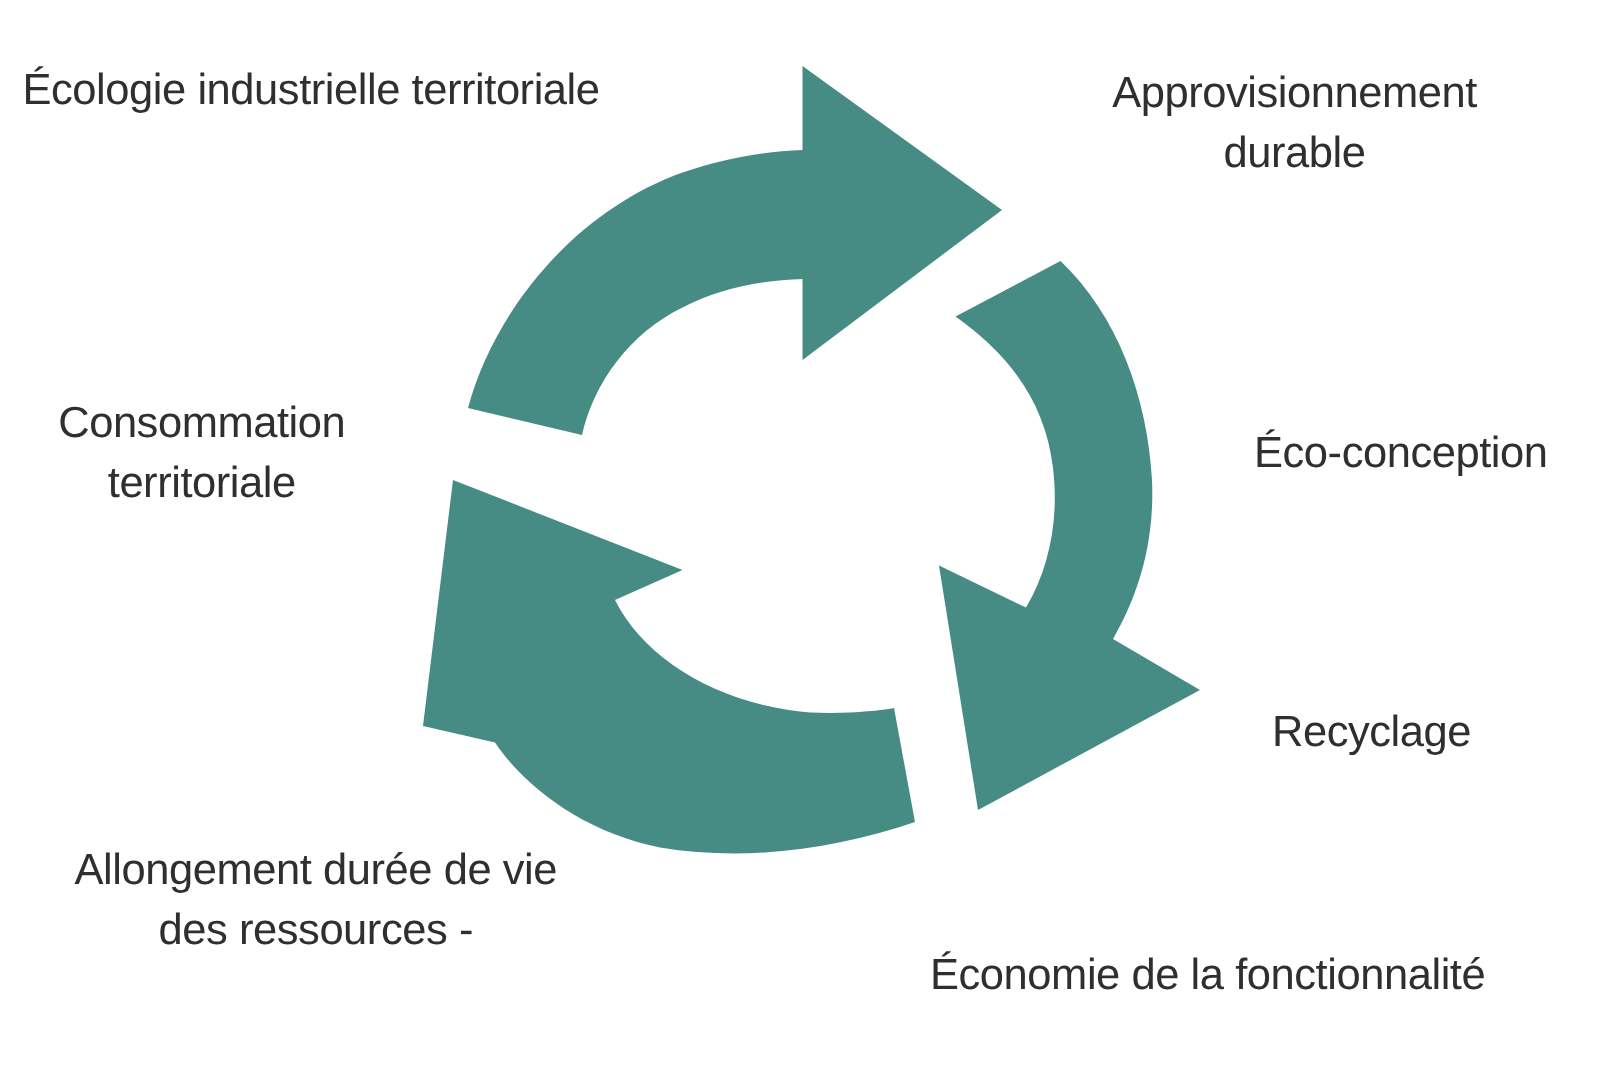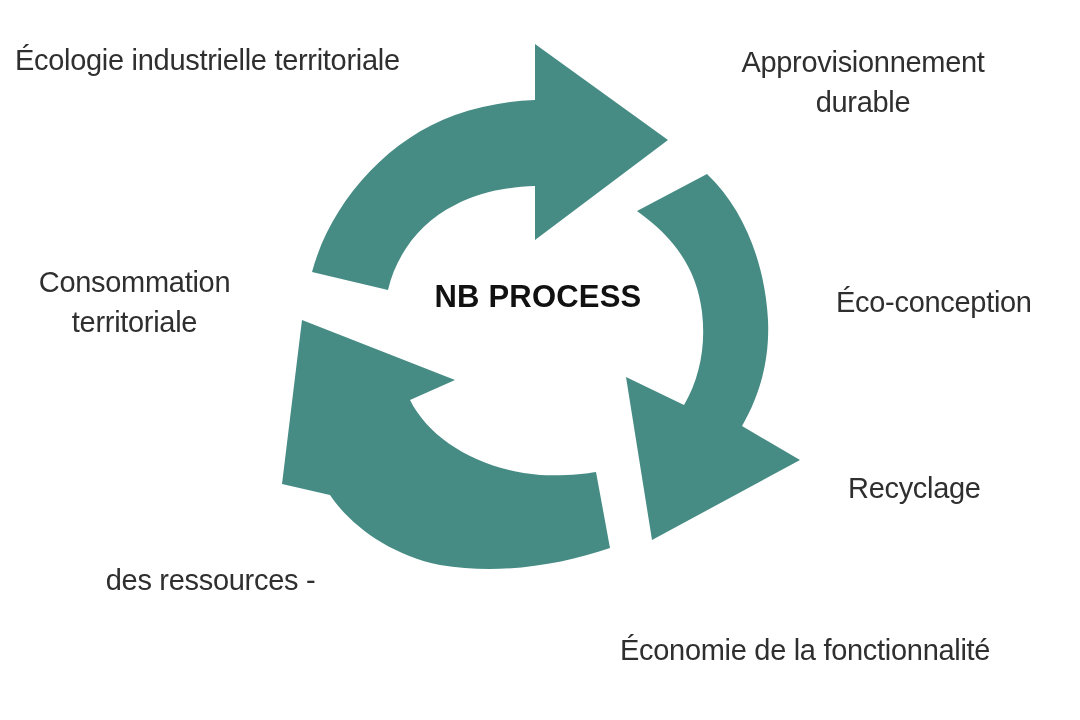--- a/index.html
+++ b/index.html
@@ -23,21 +23,20 @@
            C505,187 478,193 455,205 C420,222 396,255 388,290 Z" fill="#468c85"></path>
 
   <path d="M707,174 C745,210 765,265 768,320 C770,365 757,400 742,426 L800,460 L652,540 L626,377 L684,405
            C700,378 706,345 702,312 C697,270 675,238 637,211 Z" fill="#468c85"></path>
 
   <path d="M610,548 C560,565 500,575 440,565 C390,555 350,525 330,495 L282,484 L302,320 L455,380 L410,400
            C430,440 480,470 540,475 C565,476 585,474 596,472 Z" fill="#468c85"></path>
 </svg>
 
 <div class="center-title">
-  <div>NB PROCESS</div>
 </div>
 
 <div class="lbl" style="left:15px; top:40px;">
   <div>Écologie industrielle territoriale</div>
 </div>
 
 <div class="lbl c" style="left:708px; top:42px; width:310px;text-align:center;">
   <div>Approvisionnement</div>
   <div>durable</div>
 </div>
@@ -48,19 +47,20 @@
 
 <div class="lbl" style="left:848px; top:468px;">
   <div>Recyclage</div>
 </div>
 
 <div class="lbl" style="left:620px; top:630px;">
   <div>Économie de la fonctionnalité</div>
 </div>
 
 <div class="lbl c" style="left:8px; top:560px; width:405px;">
+  <div>Allongement durée de vie</div>
   <div>des ressources -</div>
 </div>
 
 <div class="lbl c" style="left:12px; top:262px; width:245px;">
   <div>Consommation</div>
   <div>territoriale</div>
 </div>
 
 </body></html>

